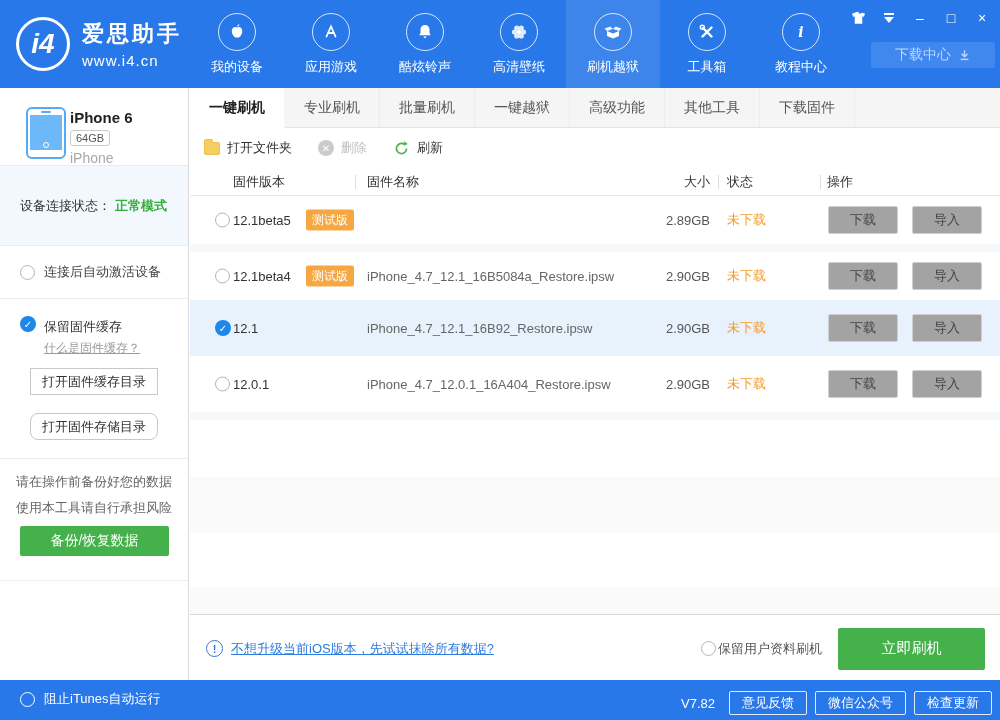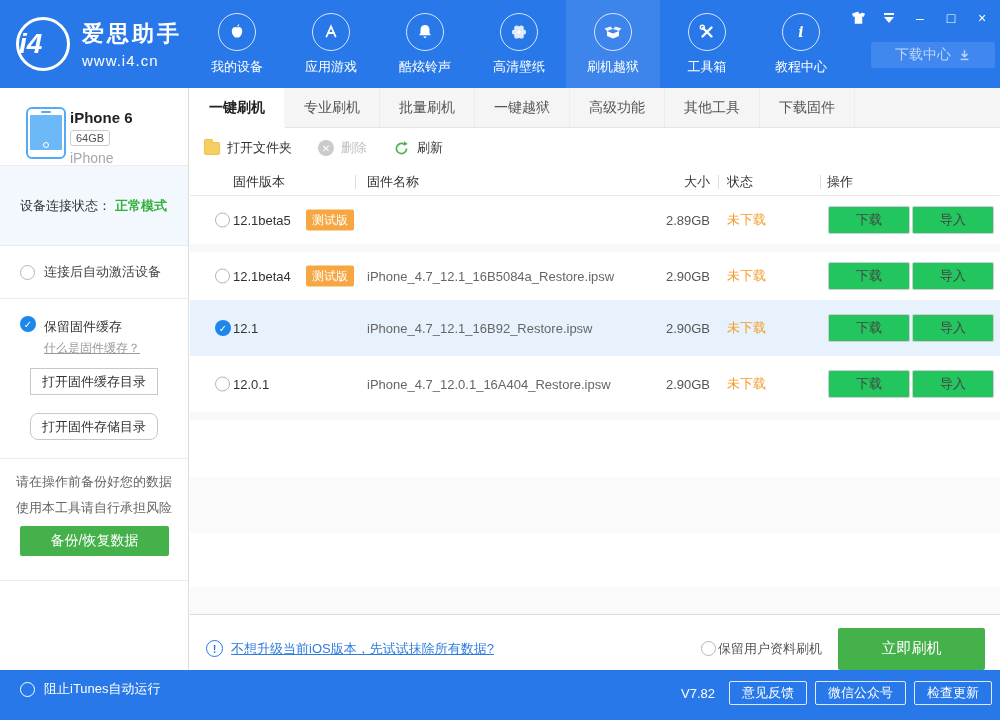--- a/index.html
+++ b/index.html
@@ -1,21 +1,21 @@
 <!DOCTYPE html>
 <html><head>
 <meta charset="utf-8">
 <style>
   * { margin:0; padding:0; box-sizing:border-box; }
   body { font-family:"Liberation Sans","DejaVu Sans",sans-serif; background:#888; }
   .app { position:relative; width:1000px; height:720px; background:#fff; overflow:hidden; margin:0 auto; }
 
   
   .header { position:absolute; left:0; top:0; width:1000px; height:88px; background:#2878e9; }
-  .logo-circle { position:absolute; left:16px; top:17px; width:54px; height:54px; border:3px solid #fff; border-radius:50%; color:#fff; font-weight:bold; font-style:italic; font-size:28px; display:flex; align-items:center; justify-content:flex-start; }
+  .logo-circle { position:absolute; left:16px; top:17px; width:54px; height:54px; border:3px solid #fff; border-radius:50%; color:#fff; font-weight:bold; font-style:italic; font-size:28px; display:flex; align-items:center; justify-content:center; }
   .logo-text { position:absolute; left:82px; top:19px; color:#fff; }
   .logo-text .app-name { font-size:22px; font-weight:bold; letter-spacing:3px; }
   .logo-text .app-url { font-size:15px; margin-top:3px; letter-spacing:1px; }
 
   .nav { position:absolute; left:190px; top:0; height:88px; display:flex; }
   .nav-item { width:94px; height:88px; display:flex; flex-direction:column; align-items:center; cursor:pointer; }
   .nav-item.active { background:rgba(255,255,255,0.10); }
   .nav-icon-circle { margin-top:13px; width:38px; height:38px; border:1px solid rgba(255,255,255,0.8); border-radius:50%; display:flex; align-items:center; justify-content:center; }
   .nav-label { margin-top:7px; font-size:13px; color:#fff; }
 
@@ -89,38 +89,38 @@
   .frow { position:relative; height:48px; background:#fff; }
   .frow.selected { height:56px; background:#e7f2fc; }
   .rgap { height:8px; background:#f7f8fa; }
   .cell { position:absolute; top:50%; transform:translateY(-50%); }
   .c-radio { left:25px; }
   .c-version { left:43px; font-size:13px; color:#333; }
   .c-badge { left:116px; background:#f6a742; color:#fff; font-size:12px; padding:2px 6px; border-radius:2px; }
   .c-name { left:177px; font-size:13px; color:#666; }
   .c-size { left:440px; width:80px; text-align:right; font-size:13px; color:#555; }
   .c-status { left:537px; font-size:13px; color:#f39c2a; }
-  .row-btn { position:absolute; top:50%; transform:translateY(-50%); width:82px; height:28px; background:#22c55e; border:1px solid #cfcfcf; border-radius:2px; font-size:13px; color:#444; display:flex; align-items:center; justify-content:center; cursor:pointer; }
+  .row-btn { position:absolute; top:50%; transform:translateY(-50%); width:70px; height:28px; background:#a3a3a3; border:1px solid #cfcfcf; border-radius:2px; font-size:13px; color:#444; display:flex; align-items:center; justify-content:center; cursor:pointer; }
   .btn-download { left:638px; }
   .btn-import { left:722px; }
 
   .stripe { position:absolute; left:0; width:810px; background:#fafafa; }
   .stripe-1 { top:389px; height:56px; }
   .stripe-2 { top:499px; height:27px; }
 
   .action-area { position:absolute; left:0; top:526px; width:810px; height:68px; background:#fff; border-top:1px solid #d9d9d9; }
   .tip-group { position:absolute; left:16px; top:50%; transform:translateY(-50%); display:flex; align-items:center; gap:8px; }
   .info-ic { width:17px; height:17px; border:1px solid #2878e9; border-radius:50%; color:#2878e9; font-size:11px; font-weight:bold; display:flex; align-items:center; justify-content:center; }
   .tip-link { font-size:13px; color:#2d7ce0; text-decoration:underline; cursor:pointer; }
   .flash-group { position:absolute; right:15px; top:50%; transform:translateY(-50%); display:flex; align-items:center; gap:2px; }
   .keep-label { font-size:13px; color:#555; margin-right:14px; }
   .flash-btn { width:147px; height:42px; background:#45b14a; border-radius:2px; color:#fff; font-size:15px; display:flex; align-items:center; justify-content:center; cursor:pointer; }
 
   
-  .footer { position:absolute; left:0; bottom:0; width:1000px; height:50px; background:#2878e9; }
+  .footer { position:absolute; left:0; bottom:0; width:1000px; height:40px; background:#2878e9; }
   .foot-left { position:absolute; left:20px; top:0; height:38px; display:flex; align-items:center; gap:9px; color:#fff; font-size:13px; }
   .foot-right { position:absolute; right:8px; top:4px; height:38px; display:flex; align-items:center; gap:8px; }
   .foot-version { color:#fff; font-size:13px; margin-right:6px; }
   .foot-btn { height:24px; padding:0 12px; border:1px solid rgba(255,255,255,0.85); border-radius:2px; color:#fff; font-size:13px; display:flex; align-items:center; cursor:pointer; }
 
   svg { display:block; }
 </style>
 </head>
 <body>
 

